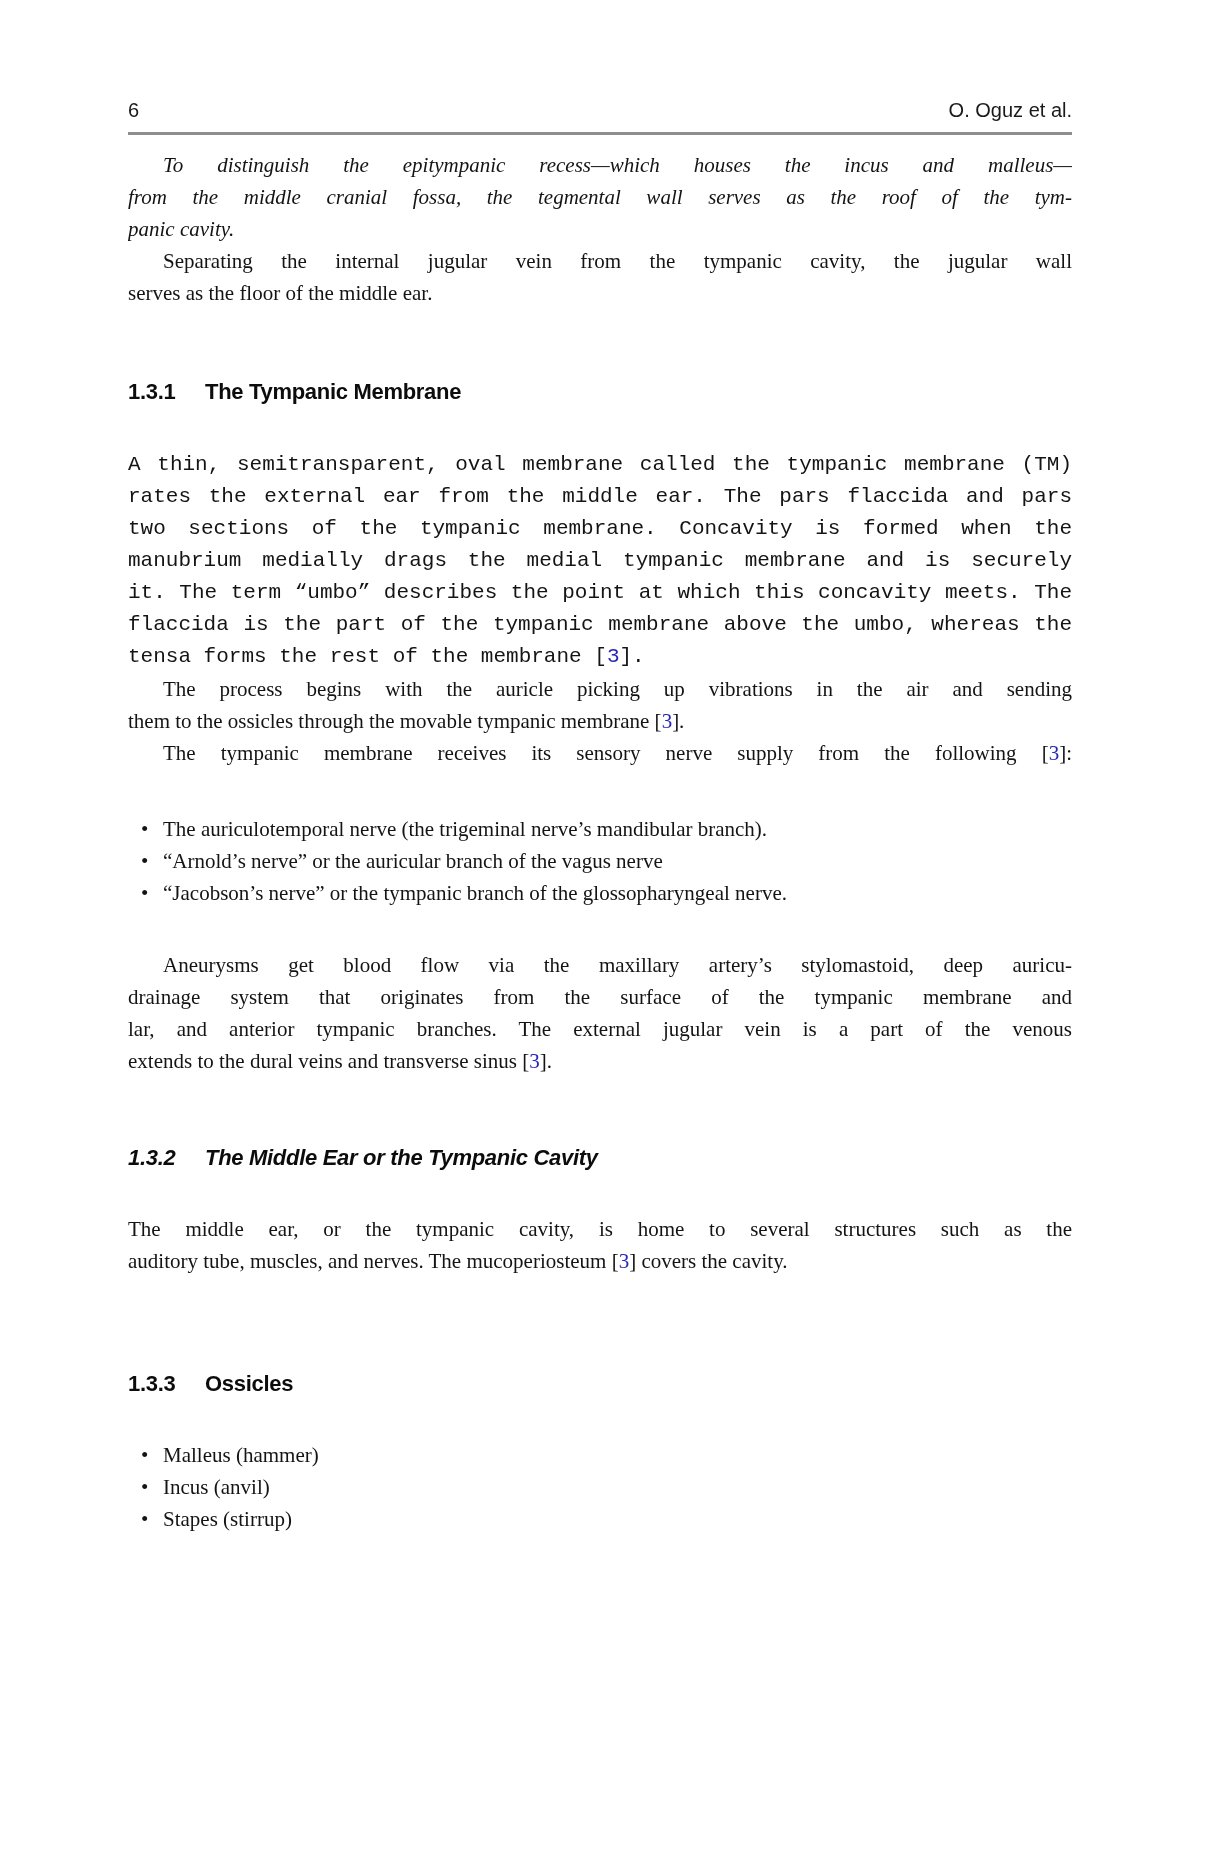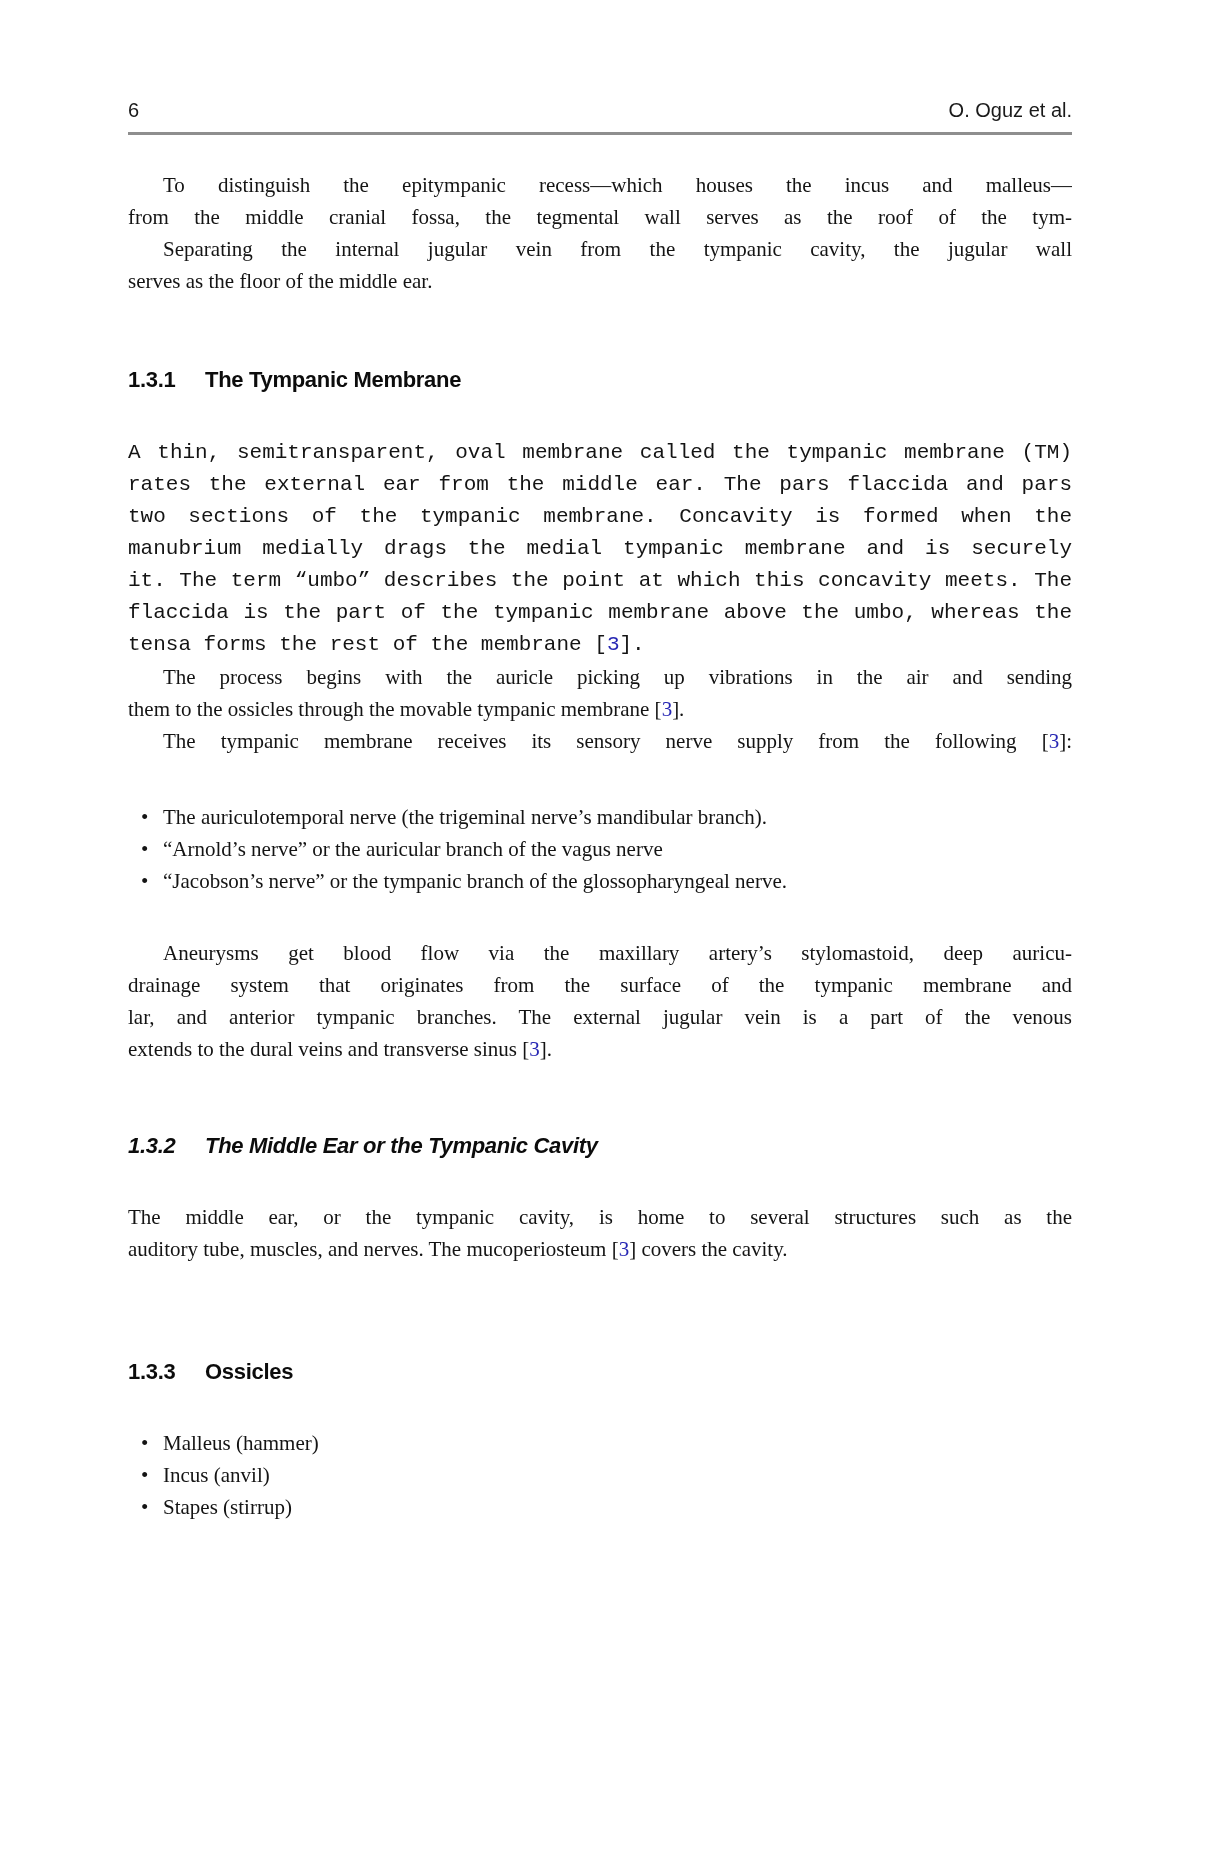--- a/index.html
+++ b/index.html
@@ -41,21 +41,21 @@
     font-weight:bold;font-size:22px;line-height:34px;height:34px;
     letter-spacing:-0.3px;color:#0c0c0c;
     margin:0;
   }
   .heading .hnum{display:inline-block;width:77px;}
   
   .blist{list-style:none;margin:0;padding:0;font-family:"Liberation Serif",serif;font-size:21px;}
   .blist li{position:relative;height:32px;line-height:32px;padding-left:35px;overflow:hidden;}
   .blist .bullet{position:absolute;left:13px;top:0;}
   
-  #p1{margin-top:34px;}
+  #p1{margin-top:14px;font-style:italic;}
   #h131{margin-top:66px;}
   #p3{margin-top:40px;font-family:Liberation Mono, monospace;}
   #list1{margin-top:44px;margin-bottom:40px;}
   #h132{margin-top:64px;font-style:italic;}
   #p7{margin-top:38px;}
   #h133{margin-top:90px;}
   #p8{margin-top:38px;}
   #list2{margin-top:38px;}
 </style>
 </head>
@@ -66,20 +66,21 @@
 
     <div class="running-header">
       <span>6</span>
       <span>O. Oguz et al.</span>
     </div>
     <div class="rule"></div>
 
     <div class="para" id="p1">
       <div class="line jl indent rich">To distinguish the epitympanic recess—which houses the incus and malleus—</div>
       <div class="line jl rich">from the middle cranial fossa, the tegmental wall serves as the roof of the tym-</div>
+      <div class="line rich">panic cavity.</div>
     </div>
 
     <div class="para" id="p2">
       <div class="line jl indent rich">Separating the internal jugular vein from the tympanic cavity, the jugular wall</div>
       <div class="line rich">serves as the floor of the middle ear.</div>
     </div>
 
     <h2 class="heading" id="h131">
       <span class="hnum">1.3.1</span><span class="htitle">The Tympanic Membrane</span>
     </h2>

